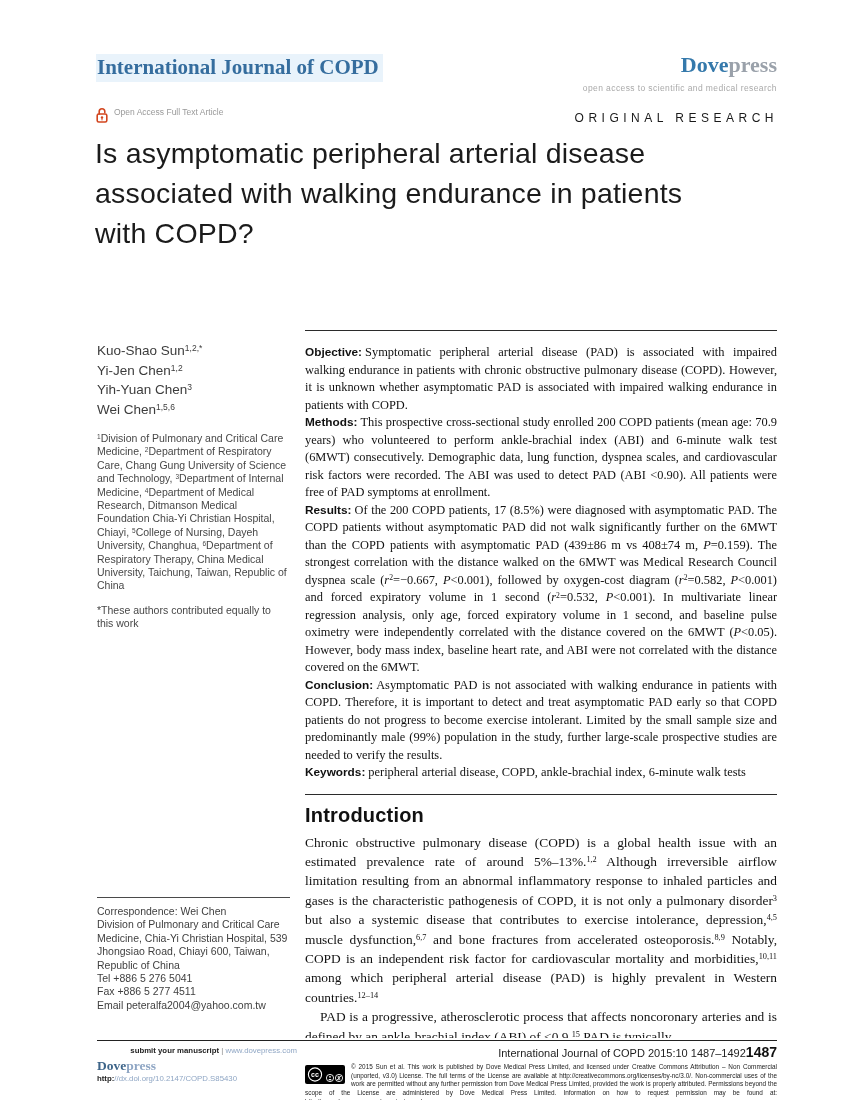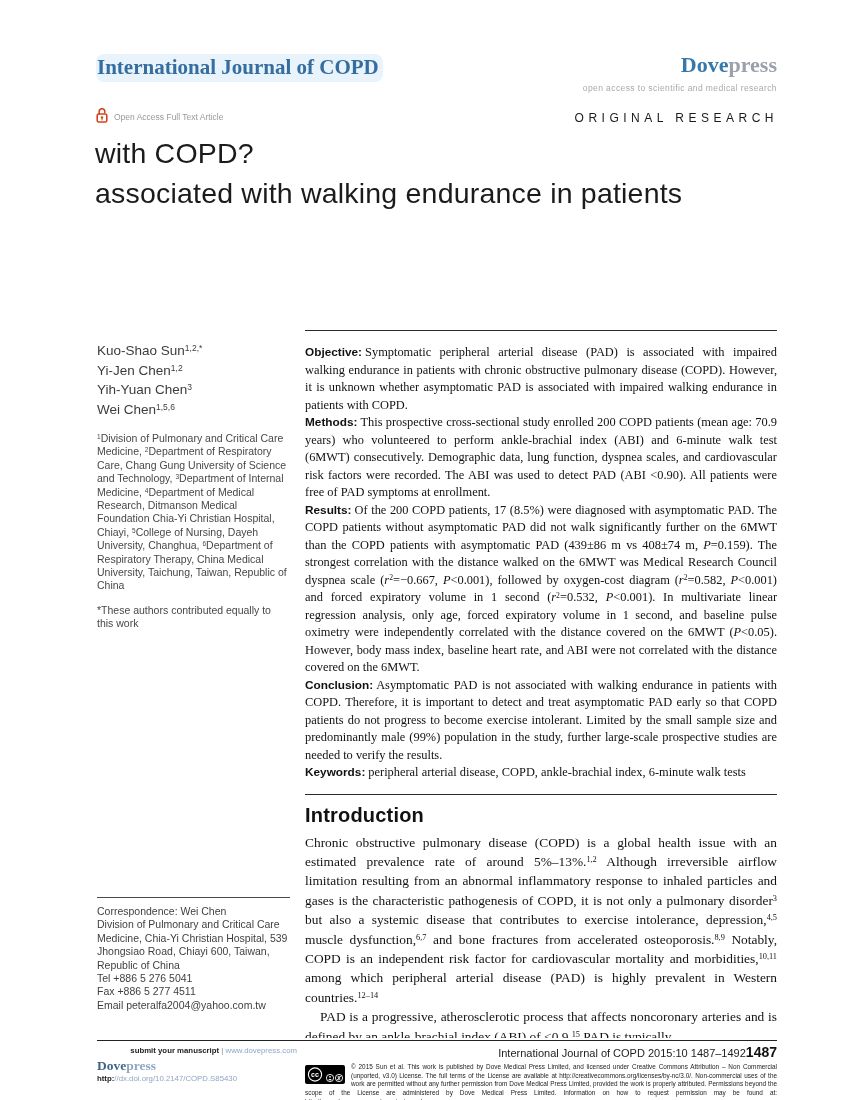--- a/index.html
+++ b/index.html
@@ -12,35 +12,35 @@
     overflow: hidden;
   }
   sup { font-size: 62%; line-height: 0; vertical-align: baseline; position: relative; top: -0.45em; }
   .it { font-style: italic; }
 
   
   #journal-name {
     position: absolute; left: 96px; top: 54px;
     font-family: "Liberation Serif", serif; font-weight: 700;
     font-size: 21px; color: #356d9e;
-    background: #e9f3fb; padding: 1px 4px 2px 1px; border-radius: 8px;
+    background: #e9f3fb; padding: 1px 4px 2px 1px;
   }
   #dovepress-header {
     position: absolute; right: 73px; top: 52px;
     font-family: "Liberation Serif", serif; font-weight: 700; font-size: 22px;
   }
   #dovepress-header .dove { color: #3579ab; }
   #dovepress-header .press { color: #9aa1aa; }
   #tagline {
     position: absolute; right: 73px; top: 83px;
     font-size: 8.5px; color: #a9a9a9; letter-spacing: 0.4px;
   }
   #open-access-row {
     position: absolute; left: 96px; top: 107px;
-    display: flex; align-items: center; gap: 6px;
+    display: flex; align-items: flex-start; gap: 6px;
   }
   #open-access-row .oa-label { font-size: 8.5px; color: #999; }
   #article-type {
     position: absolute; right: 72px; top: 111px;
     font-size: 12px; letter-spacing: 4.5px; color: #1a1a1a;
   }
   #article-title {
     position: absolute; left: 95px; top: 133px; width: 660px;
     font-size: 28.5px; line-height: 40px; font-weight: 400;
     color: #1b1b1b; letter-spacing: 0.2px;
@@ -115,22 +115,23 @@
       <circle cx="6" cy="10.4" r="1.2" fill="#d2451e"></circle>
       <rect x="5.5" y="11" width="1" height="2.4" fill="#d2451e"></rect>
     </svg>
   </span>
   <span class="oa-label">Open Access Full Text Article</span>
 </div>
 
 <div id="article-type">ORIGINAL RESEARCH</div>
 
 <div id="article-title">
+  <div>Is asymptomatic peripheral arterial disease</div>
+  <div>associated with walking endurance in patients</div>
   <div>with COPD?</div>
-  <div>associated with walking endurance in patients</div>
 </div>
 
 <div id="left-col">
   <div class="author"><span>Kuo-Shao Sun</span><sup>1,2,*</sup></div>
   <div class="author"><span>Yi-Jen Chen</span><sup>1,2</sup></div>
   <div class="author"><span>Yih-Yuan Chen</span><sup>3</sup></div>
   <div class="author"><span>Wei Chen</span><sup>1,5,6</sup></div>
 
   <div id="affiliations"><sup>1</sup><span>Division of Pulmonary and Critical Care Medicine, </span><sup>2</sup><span>Department of Respiratory Care, Chang Gung University of Science and Technology, </span><sup>3</sup><span>Department of Internal Medicine, </span><sup>4</sup><span>Department of Medical Research, Ditmanson Medical Foundation Chia-Yi Christian Hospital, Chiayi, </span><sup>5</sup><span>College of Nursing, Dayeh University, Changhua, </span><sup>6</sup><span>Department of Respiratory Therapy, China Medical University, Taichung, Taiwan, Republic of China</span></div>
   <div id="equal-note">*These authors contributed equally to this work</div>

